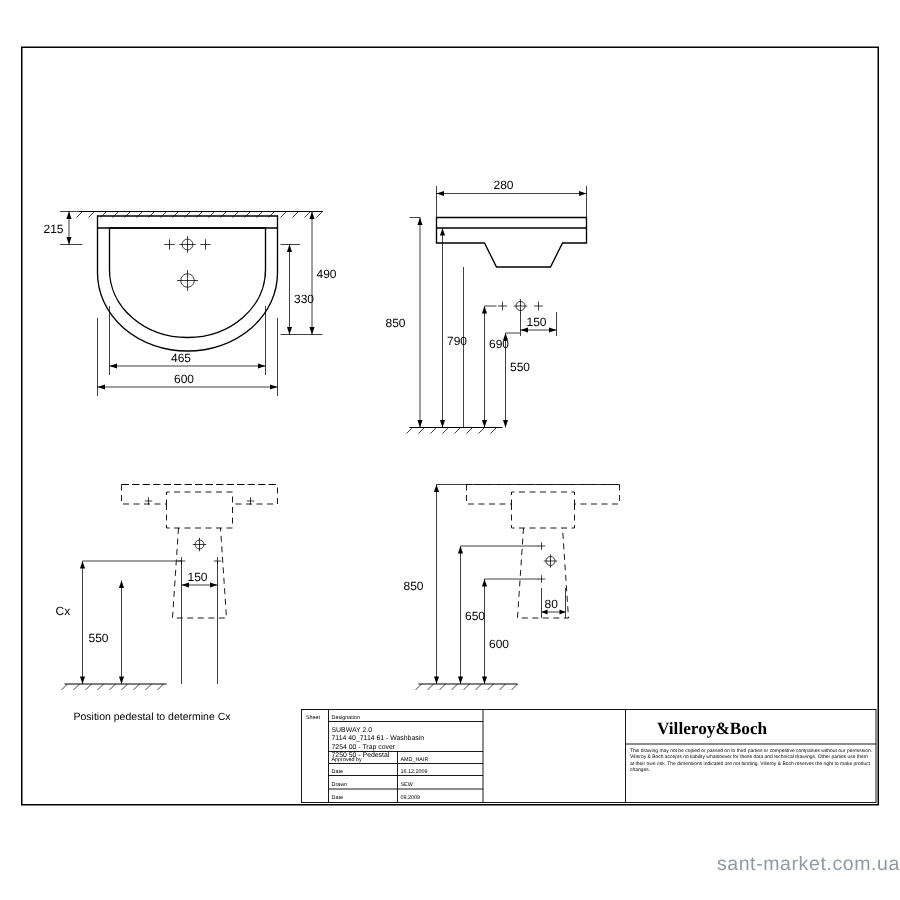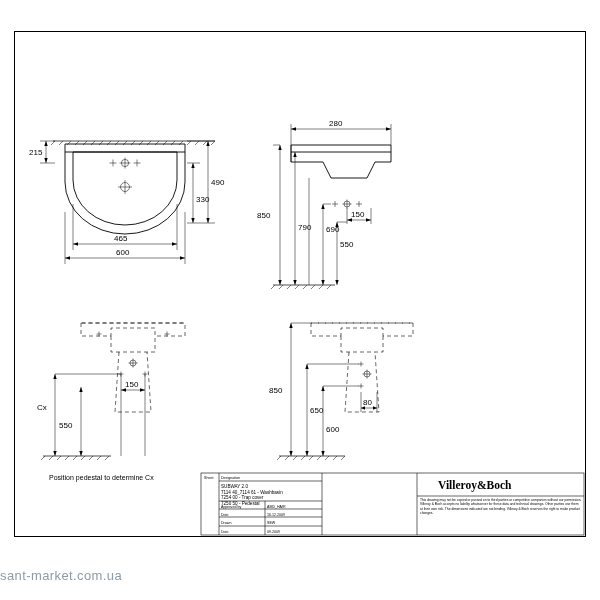--- a/index.html
+++ b/index.html
@@ -21,21 +21,21 @@
     width: 572px;
     height: 506px;
     border: 1px solid #000;
     box-sizing: border-box;
   }
   .watermark {
     position: absolute;
     left: 0;
     top: 568px;
     width: 600px;
-    text-align: left;
+    text-align: right;
     font-size: 13px;
     color: #8e9aa4;
     letter-spacing: 0.4px;
   }
   svg { display: block; }
   .ln   { stroke: #000; stroke-width: 0.7; fill: none; }
   .thin { stroke: #000; stroke-width: 0.5; fill: none; }
   .dash { stroke: #000; stroke-width: 0.6; fill: none; stroke-dasharray: 4 3; }
   .dim  { stroke: #000; stroke-width: 0.5; fill: none; }
   .obj  { stroke: #000; stroke-width: 0.9; fill: none; }

